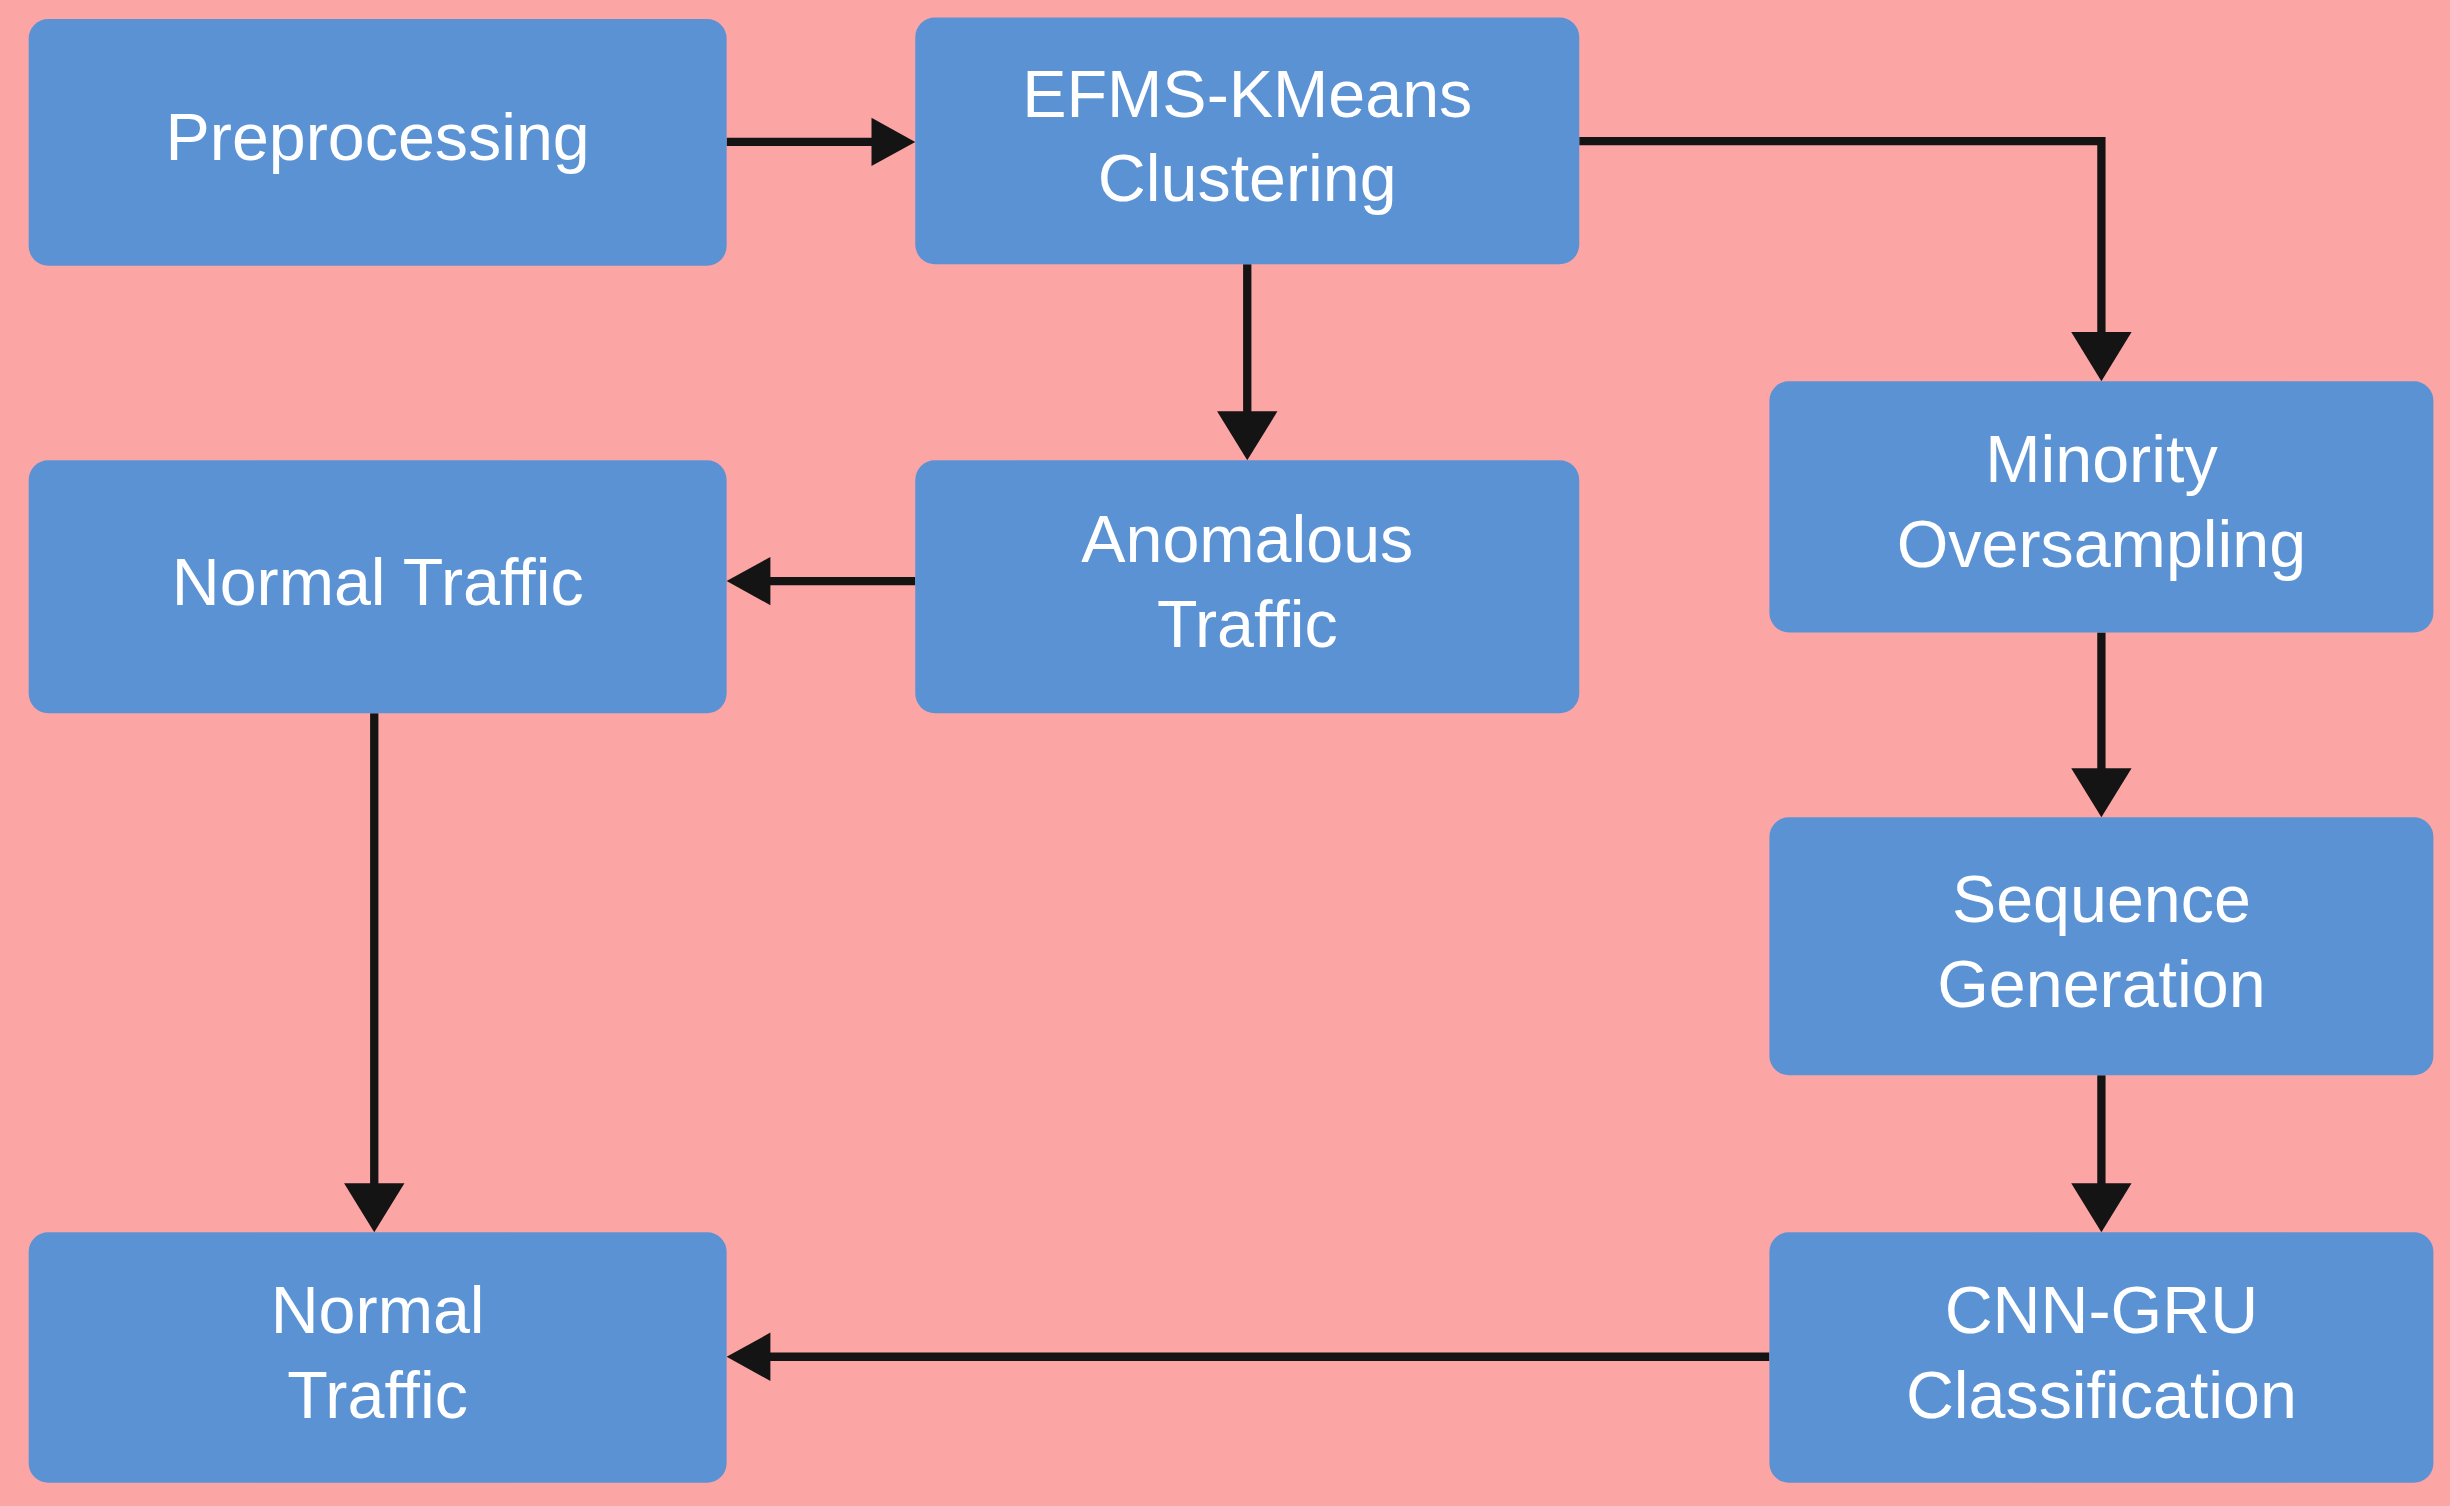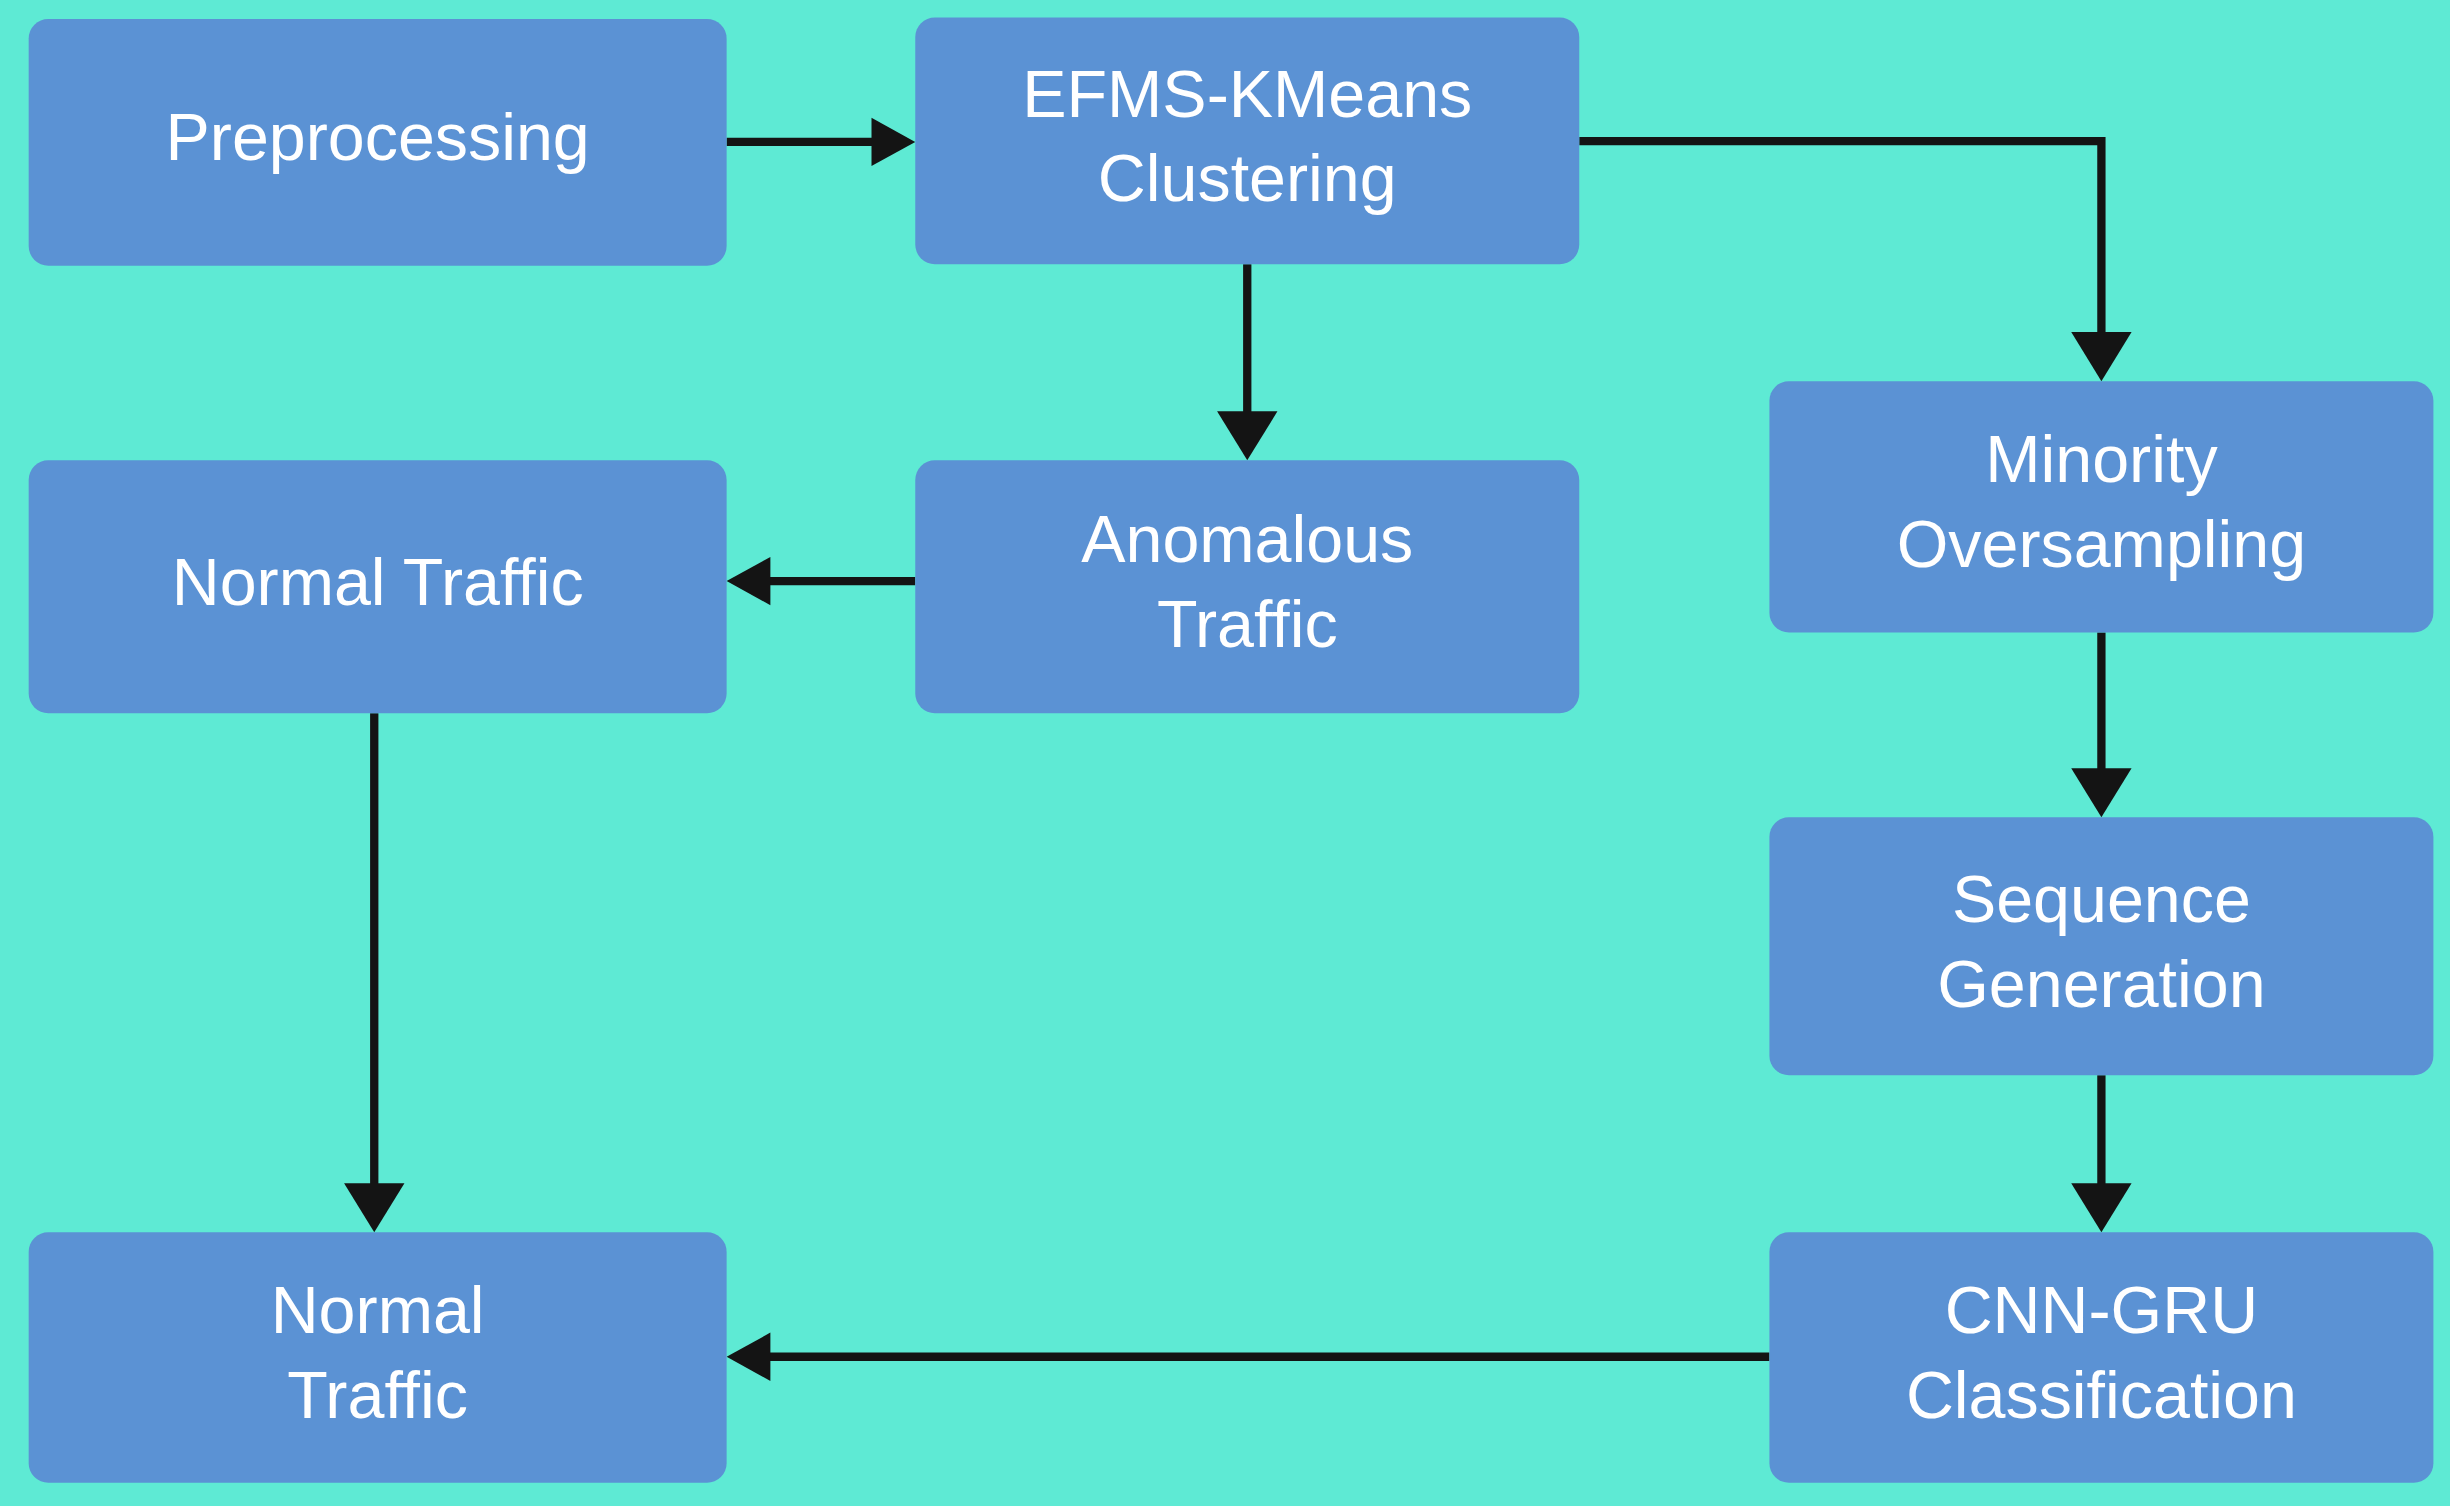--- a/index.html
+++ b/index.html
@@ -10,21 +10,21 @@
   body {
     width: 2450px;
     height: 1507px;
     font-family: "Liberation Sans", sans-serif;
     overflow: hidden;
   }
   #flowchart-root {
     position: relative;
     width: 2450px;
     height: 1507px;
-    background: #5eead4;
+    background: #fca5a5;
   }
   svg.diagram {
     display: block;
     width: 2450px;
     height: 1507px;
   }
   .node-rect {
     fill: #5b92d4;
     stroke: none;
   }

